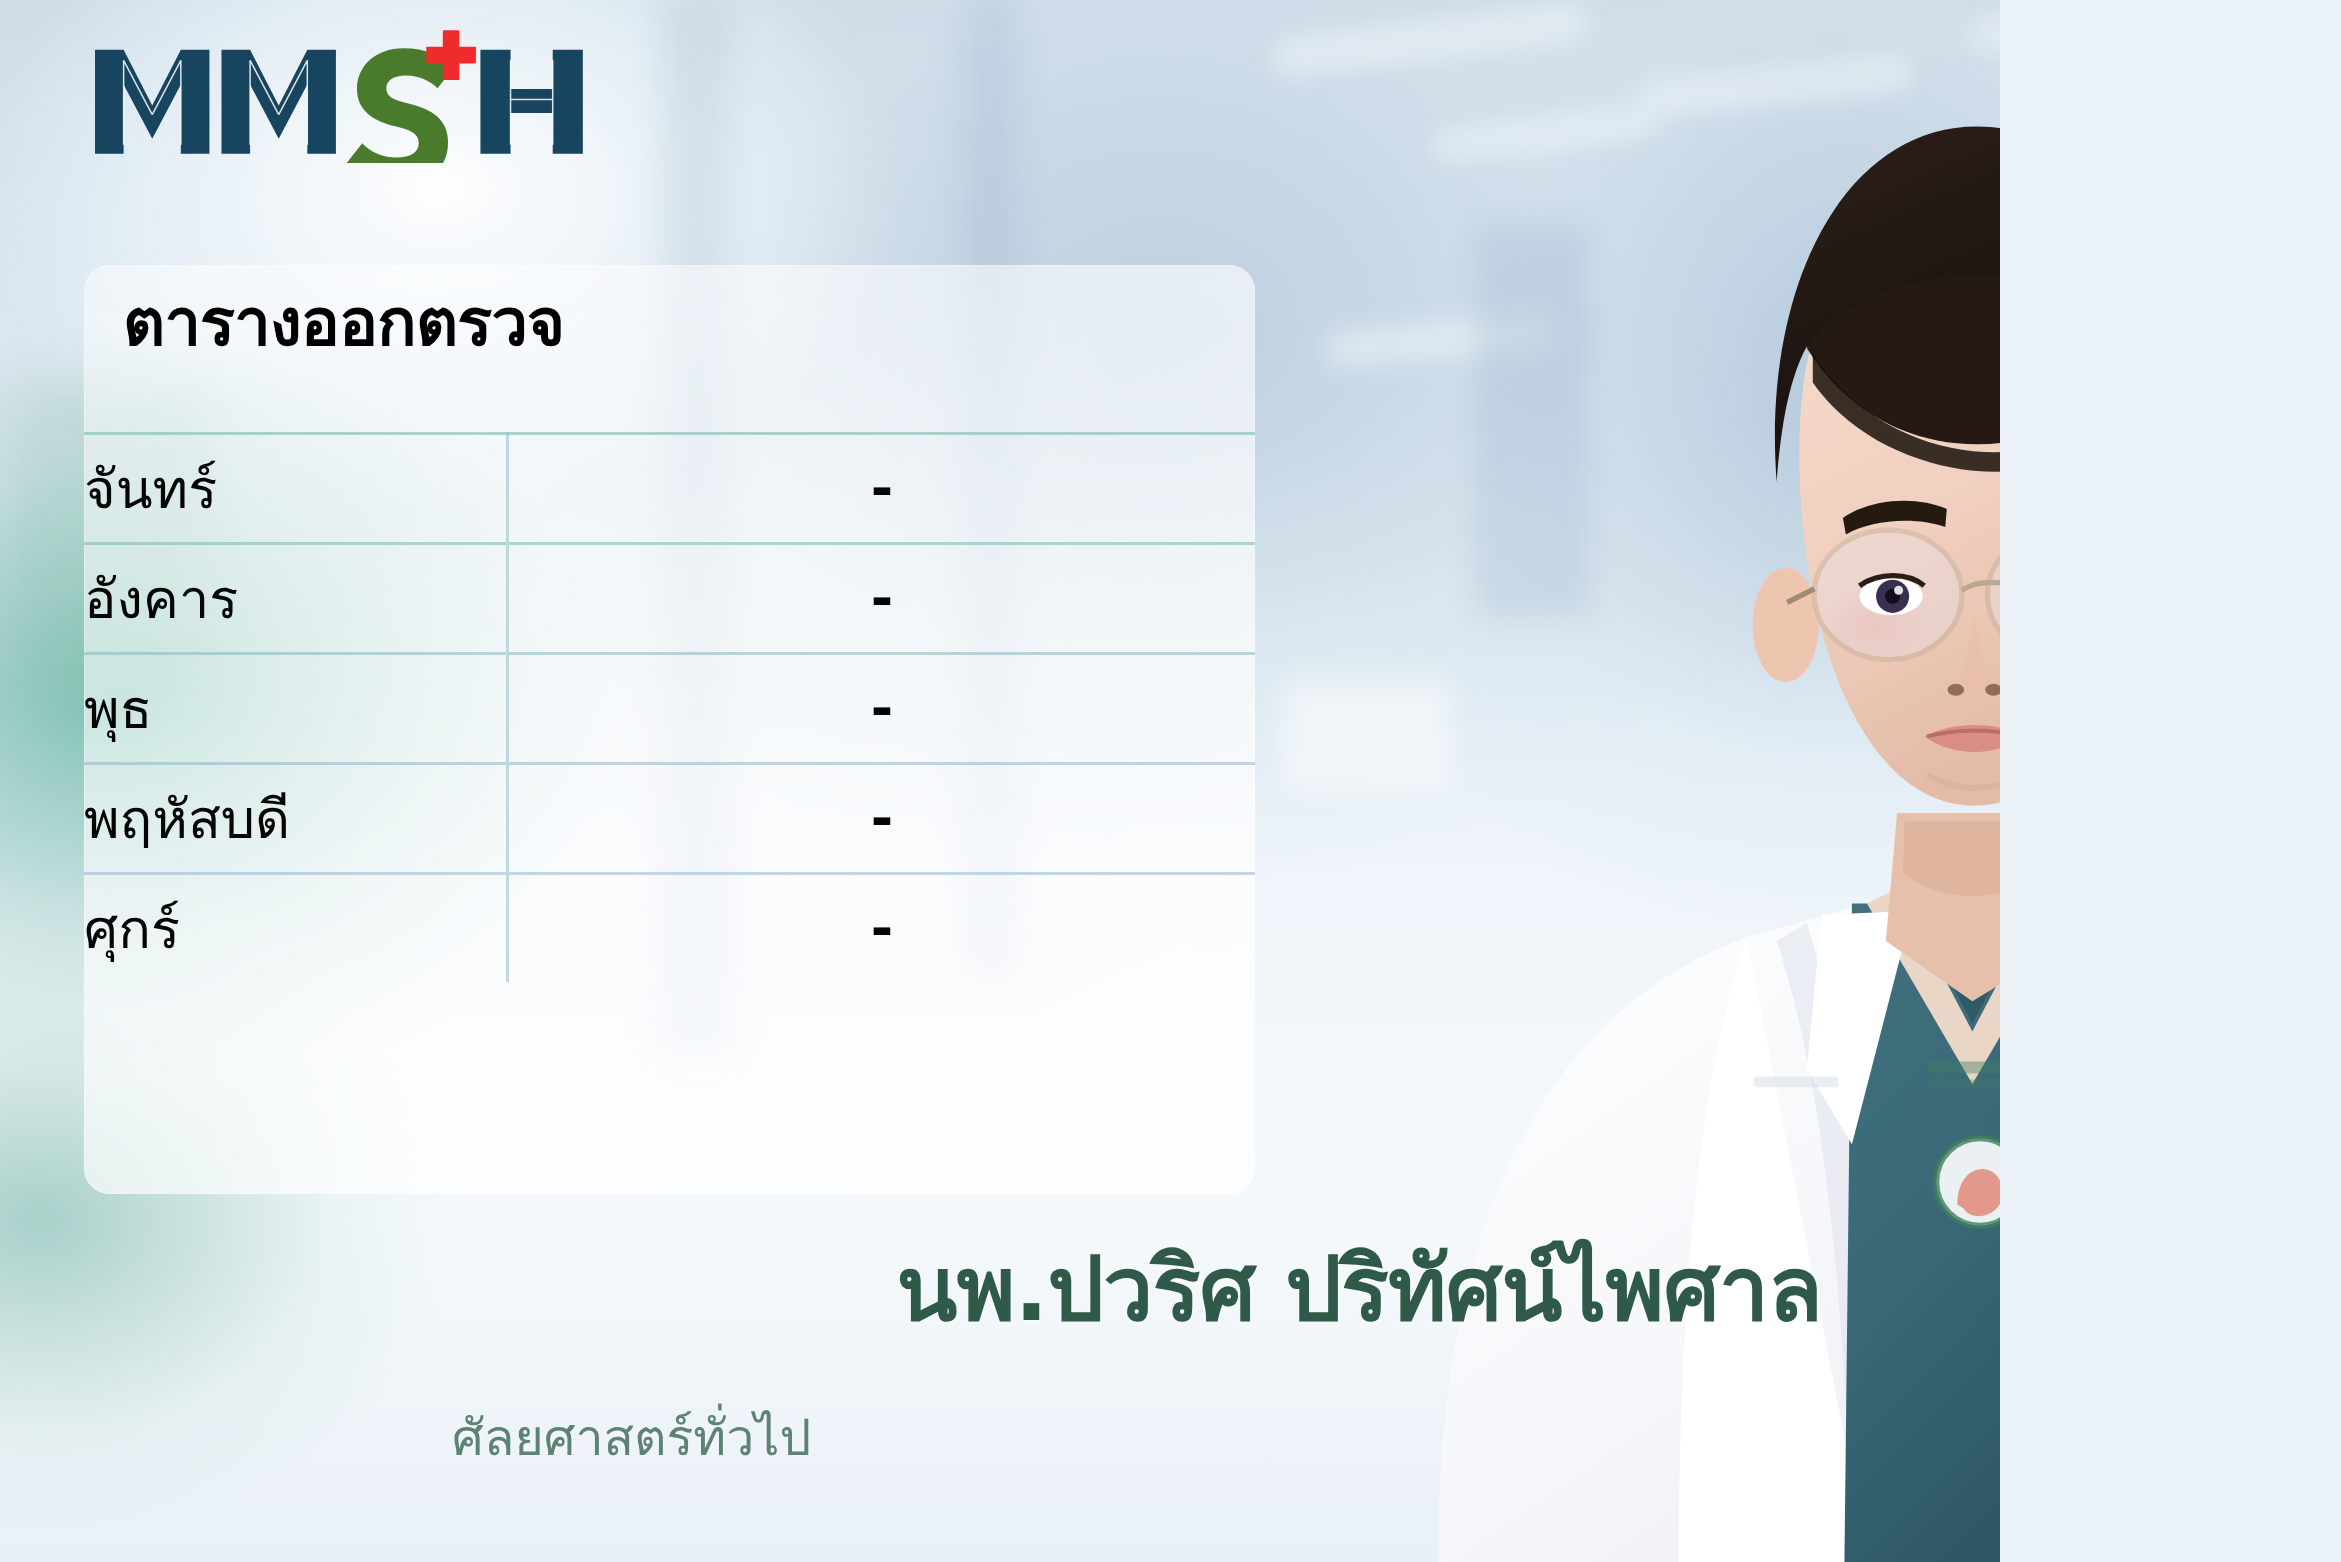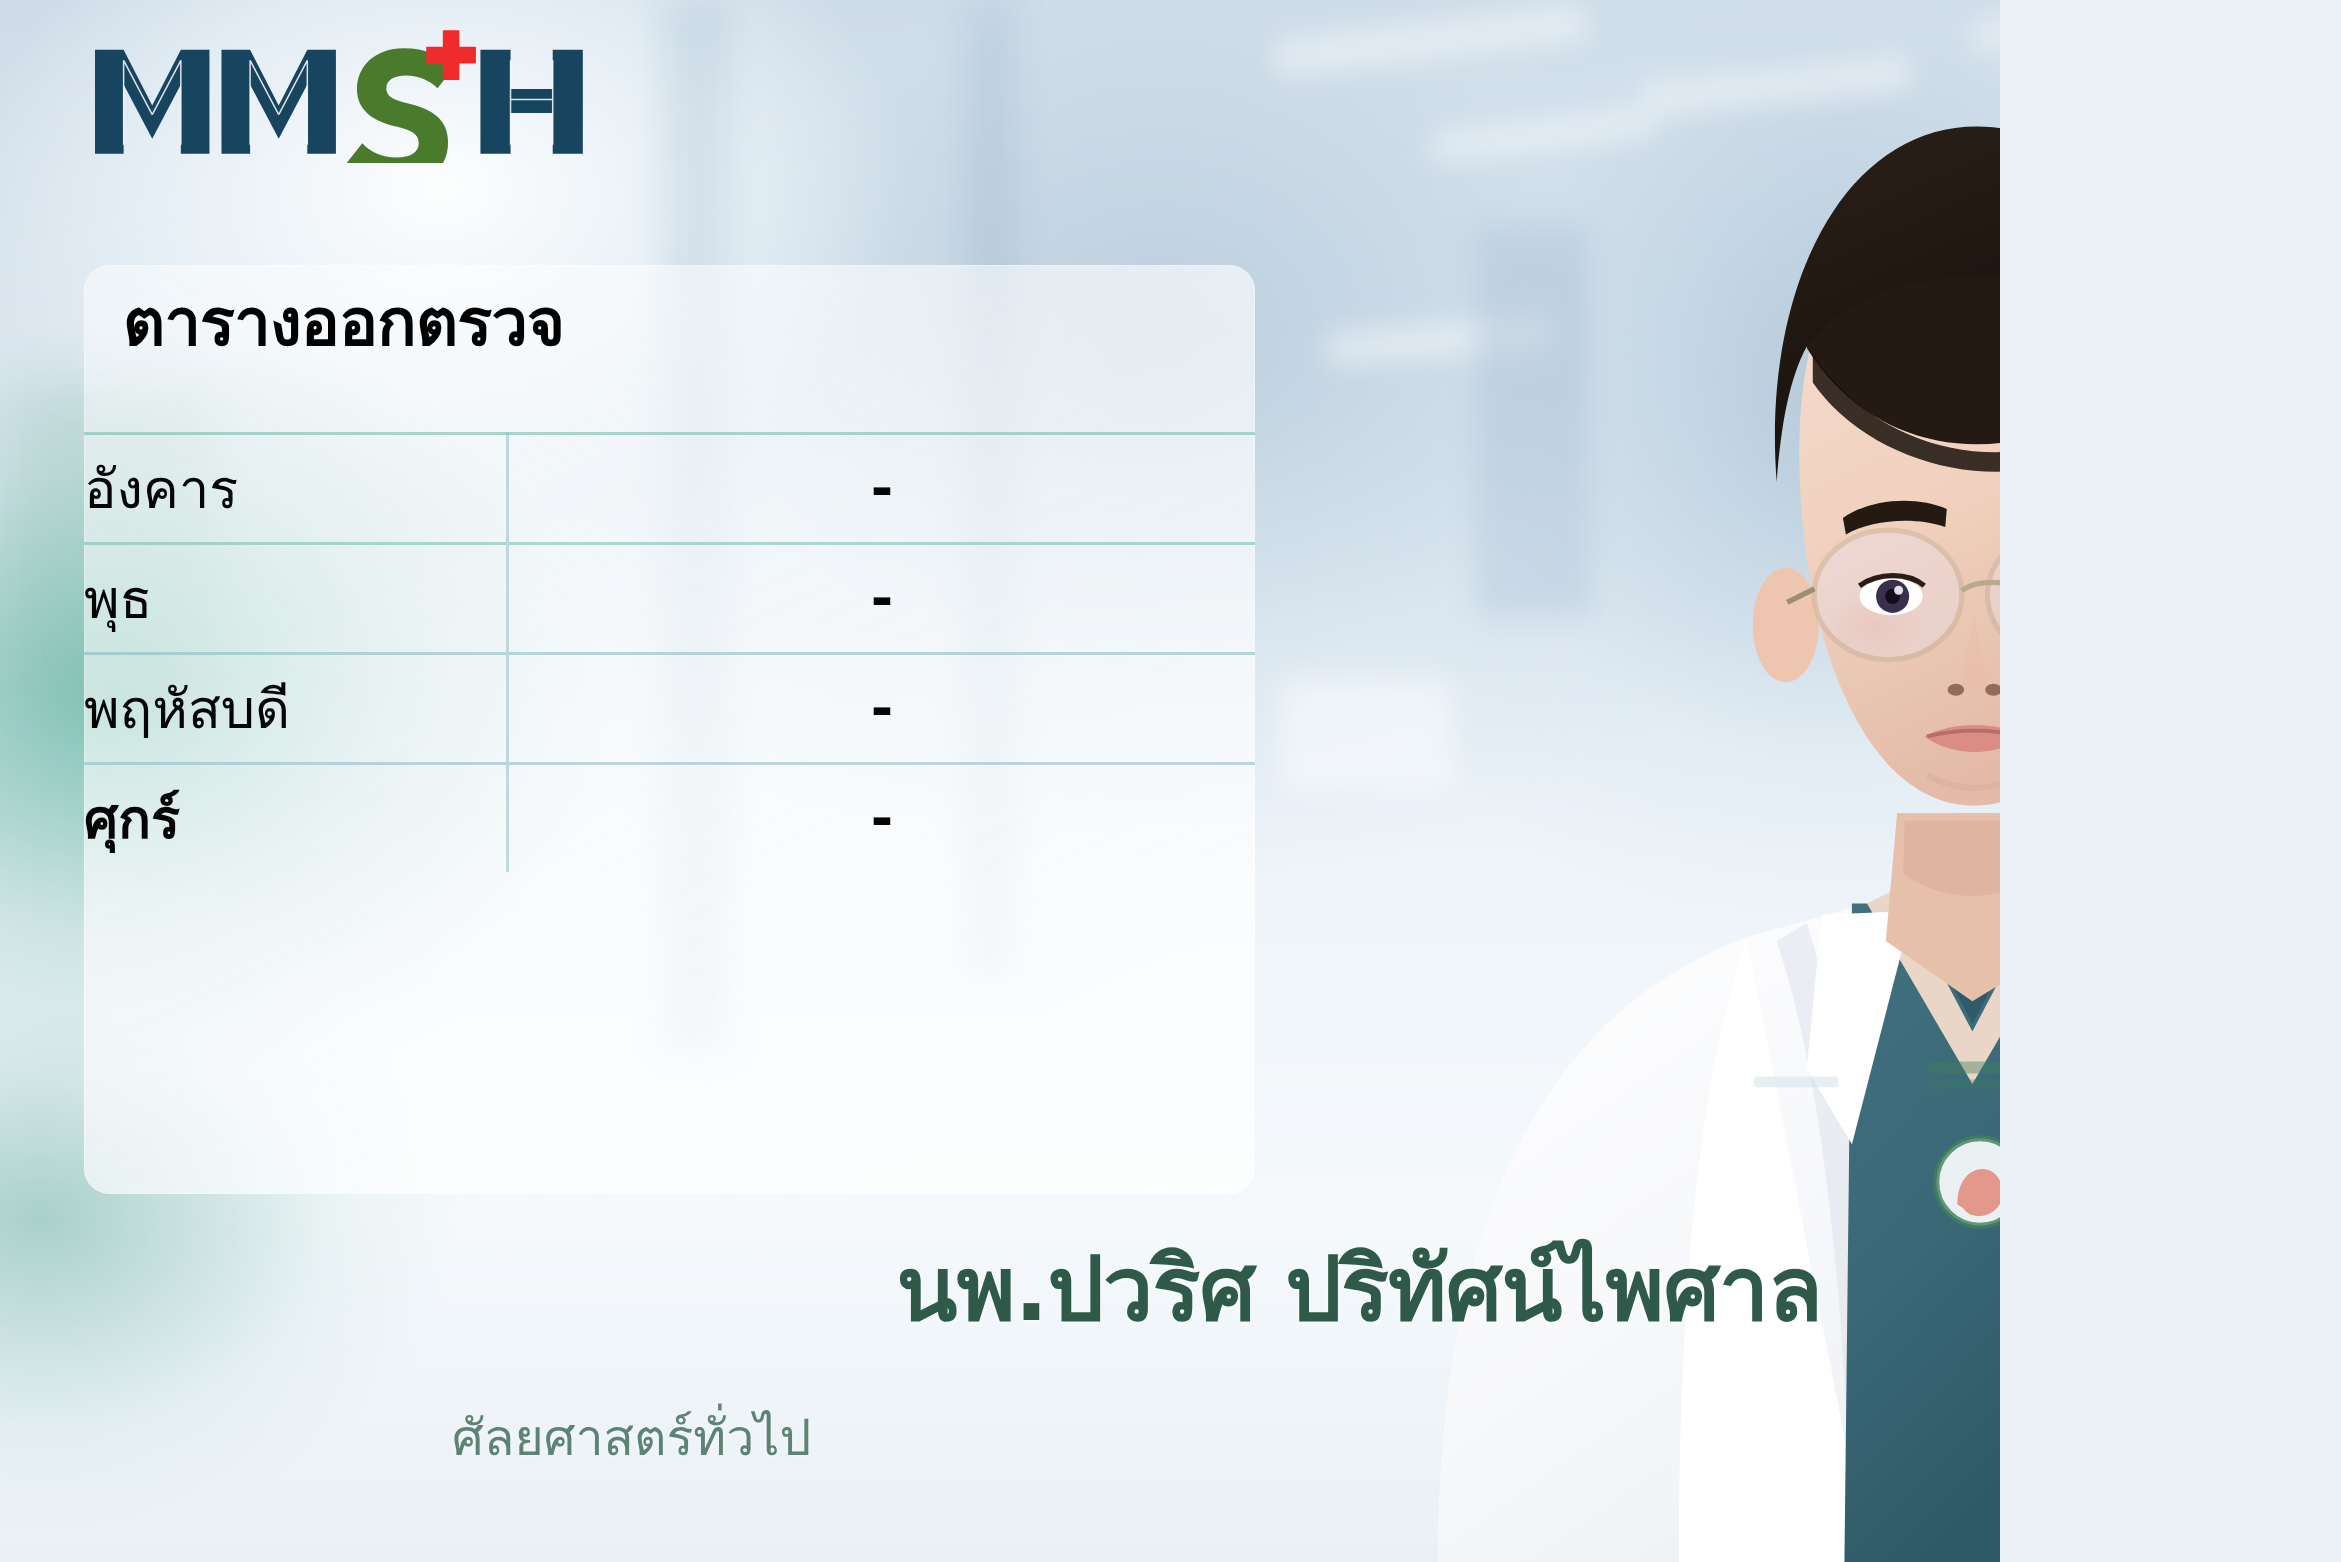--- a/index.html
+++ b/index.html
@@ -47,21 +47,21 @@
   table.sched{
     position:absolute;left:0;top:167px;width:1171px;border-collapse:collapse;table-layout:fixed;
   }
   table.sched td{
     height:107px;vertical-align:middle;padding:0;
     border-top:3.8px solid rgba(125,190,180,.55);
   }
   table.sched tr:nth-child(1) td{border-top:3.8px solid rgba(120,192,178,.62);}
   table.sched tr:nth-child(2) td{border-top:3.8px solid rgba(120,190,180,.58);}
   table.sched tr:nth-child(3) td{border-top:3.8px solid rgba(128,186,190,.55);}
-  table.sched tr:nth-child(4) td{border-top:3.8px solid rgba(140,180,205,.55);font-weight:bold;}
+  table.sched tr:nth-child(4) td{border-top:3.8px solid rgba(140,180,205,.55);}
   table.sched tr:nth-child(5) td{border-top:3.8px solid rgba(150,182,214,.55);}
   table.sched tr:nth-child(6) td{border-top:3.8px solid rgba(150,182,214,.55);}
   table.sched tr:nth-child(7) td{border-top:3.8px solid rgba(158,188,218,.55);}
   td.day{
     width:422px;padding-left:39px;
     font-size:54px;font-weight:400;color:#050505;
     border-right:3.8px solid rgba(140,186,196,.5);
   }
   td.time{
     text-align:center;
@@ -137,20 +137,24 @@
         <path d="M560 44 v112 M616 44 v112 M560 96 h56"></path>
       </g>
     </svg>
   </div>
 
   <div class="card">
     <div class="card-title">ตารางออกตรวจ</div>
 
     <table class="sched">
       <tbody>
+        <tr>
+          <td class="day">จันทร์</td>
+          <td class="time empty">-</td>
+        </tr>
         <tr>
           <td class="day">อังคาร</td>
           <td class="time empty">-</td>
         </tr>
         <tr>
           <td class="day">พุธ</td>
           <td class="time empty">-</td>
         </tr>
         <tr>
           <td class="day">พฤหัสบดี</td>

